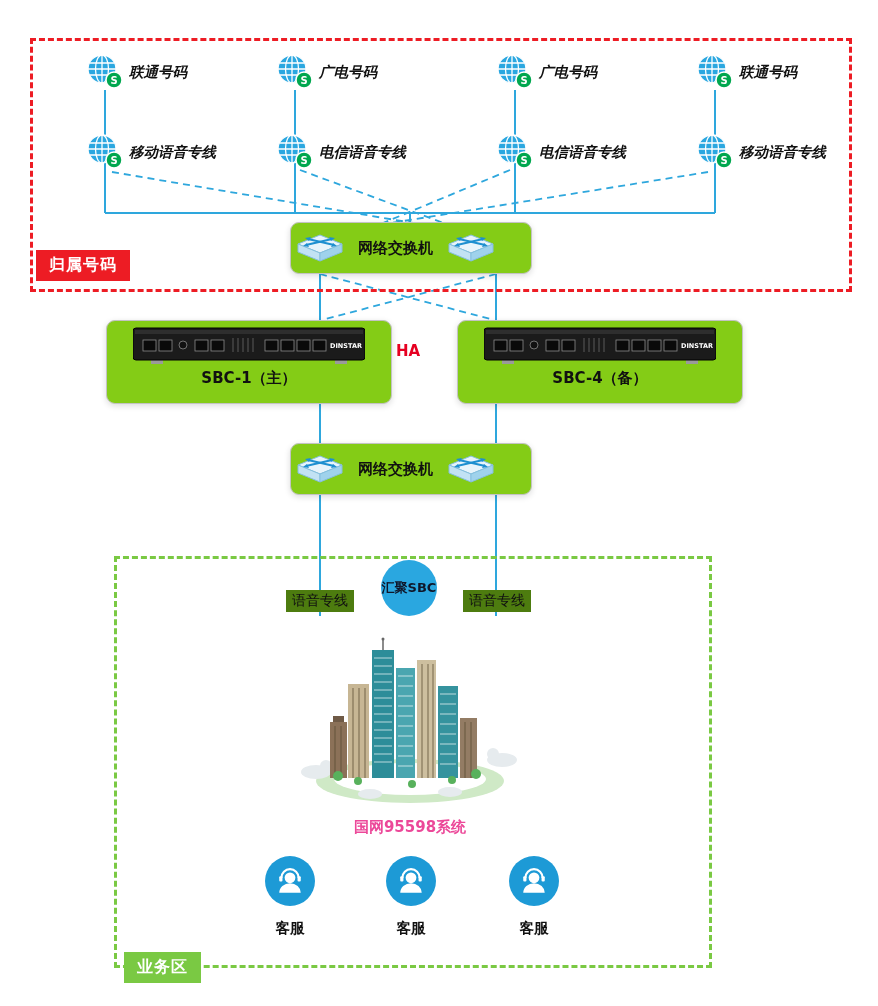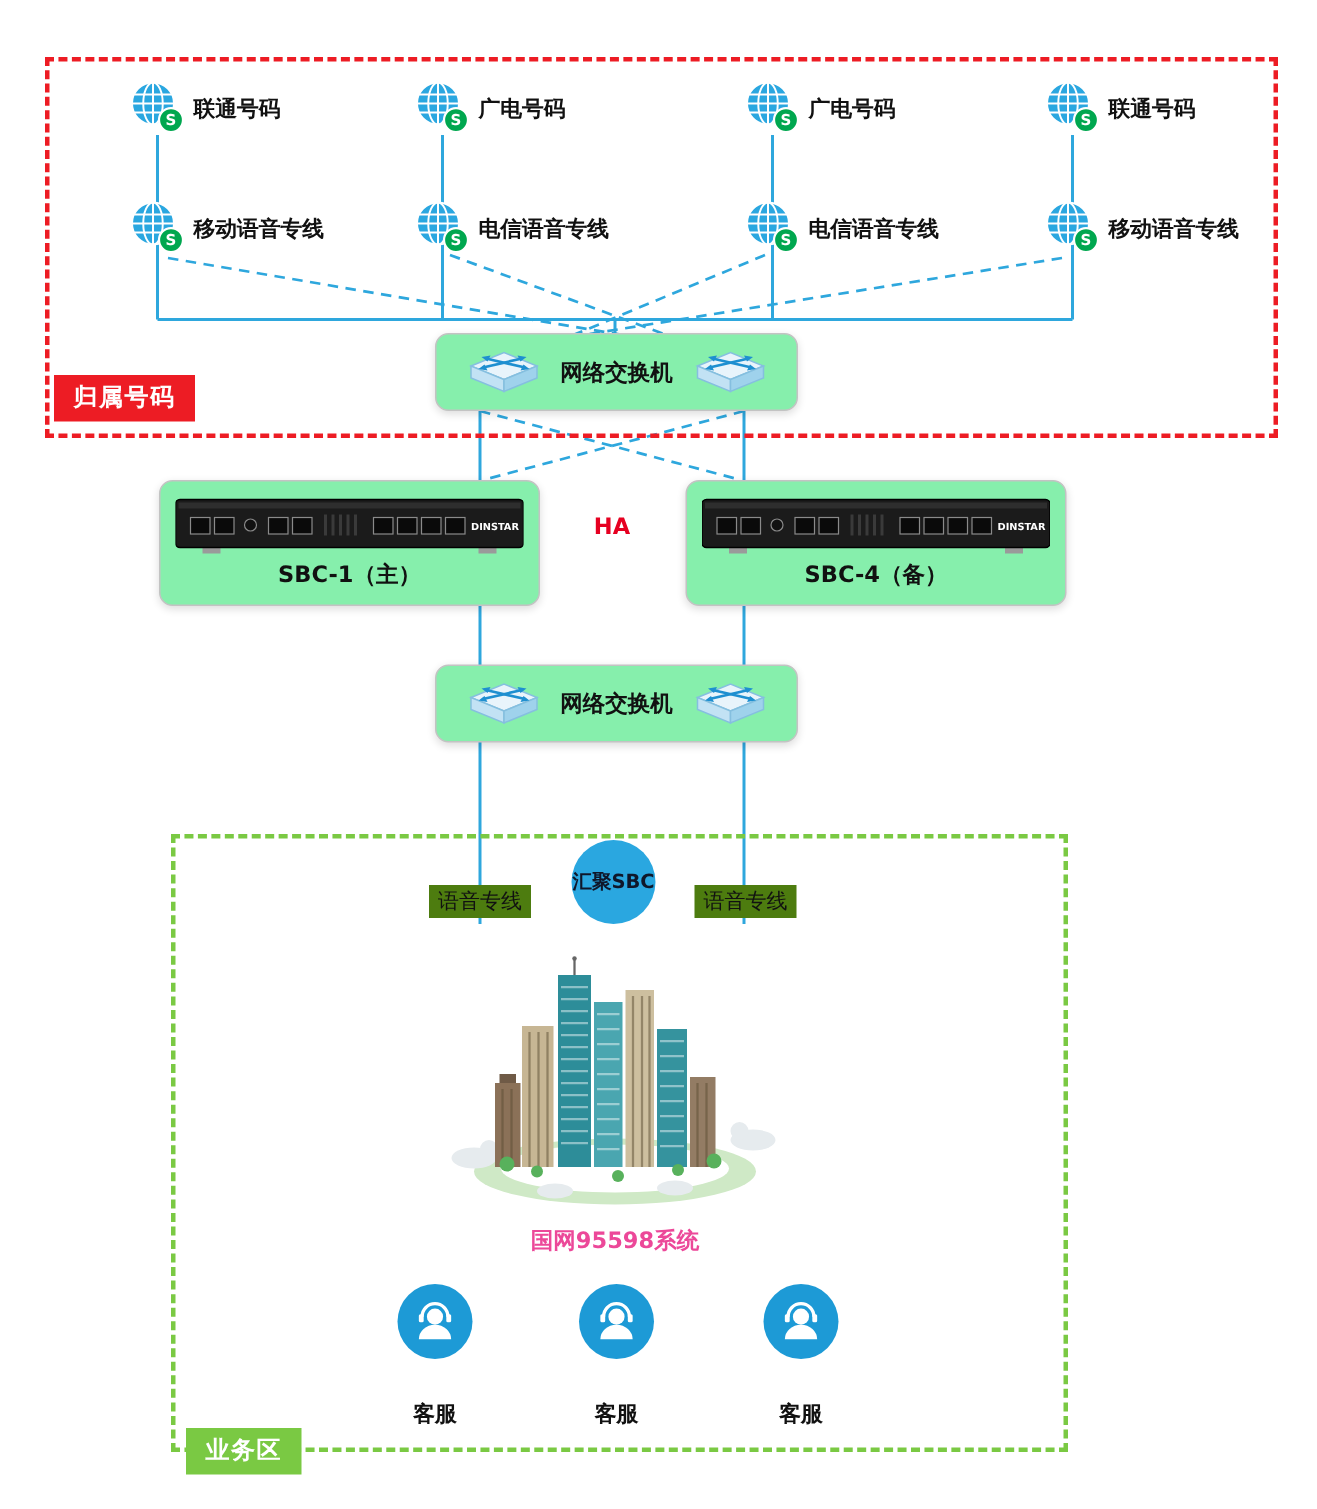--- a/index.html
+++ b/index.html
@@ -9,35 +9,35 @@
   }
   .lines{position:absolute;left:0;top:0;width:878px;height:1006px;}
   .zone{position:absolute;border:3px dashed;background:transparent;}
   .zone.red{border-color:#ed1c24;}
   .zone.green{border-color:#7ac943;}
   .zone-tag{position:absolute;color:#fff;font-weight:bold;font-size:16px;
     padding:5px 13px;letter-spacing:1px;white-space:nowrap;}
   .zone-tag.red{background:#ed1c24;}
   .zone-tag.green{background:#7ac943;}
   .node{position:absolute;display:flex;align-items:center;gap:5px;}
-  .node .label{font-weight:bold;font-size:14.5px;color:#111;white-space:nowrap;}
-  .card{position:absolute;background:#86efac;border:1px solid #c3c3c3;border-radius:9px;
-    box-shadow:0 2px 6px rgba(0,0,0,.14);display:flex;align-items:center;justify-content:center;}
+  .node .label{font-weight:bold;font-size:14.5px;color:#111;white-space:nowrap;font-style:italic;}
+  .card{position:absolute;background:#84cc16;border:1px solid #c3c3c3;border-radius:9px;
+    box-shadow:0 2px 6px rgba(0,0,0,.14);display:flex;align-items:center;}
   .switch-card{gap:9px;}
   .switch-card .label{font-weight:bold;font-size:15px;color:#111;}
-  .sbc-card{flex-direction:column;gap:3px;padding:5px 0;}
+  .sbc-card{flex-direction:column;gap:3px;padding:5px 16px;}
   .sbc-card .label{font-weight:bold;font-size:15px;color:#111;}
   .ha{position:absolute;color:#e60021;font-weight:bold;font-size:15px;transform:translateX(-50%);}
   .voice-label{position:absolute;transform:translateX(-50%);background:#4d7c0f;
     padding:2px 6px;font-weight:normal;font-size:14px;color:#111;white-space:nowrap;margin-top:12px;}
   .agg-badge{position:absolute;width:56px;height:56px;border-radius:50%;background:#2aa7e0;
     color:#0f172a;font-weight:bold;font-size:13px;display:flex;align-items:center;justify-content:center;
     transform:translateX(-50%);white-space:nowrap;}
   .sys-label{position:absolute;transform:translateX(-50%);font-weight:bold;font-size:15px;color:#ec4899;white-space:nowrap;}
-  .agent{position:absolute;display:flex;flex-direction:column;align-items:center;gap:27px;transform:translateX(-50%);}
+  .agent{position:absolute;display:flex;flex-direction:column;align-items:center;gap:13px;transform:translateX(-50%);}
   .agent-circle{width:50px;height:50px;border-radius:50%;background:#1d9ad6;
     display:flex;align-items:center;justify-content:center;}
   .agent .label{font-weight:bold;font-size:14.5px;color:#111;}
   .city{position:absolute;}
 </style>
 </head>
 <body>
 
 <div class="canvas">
 

